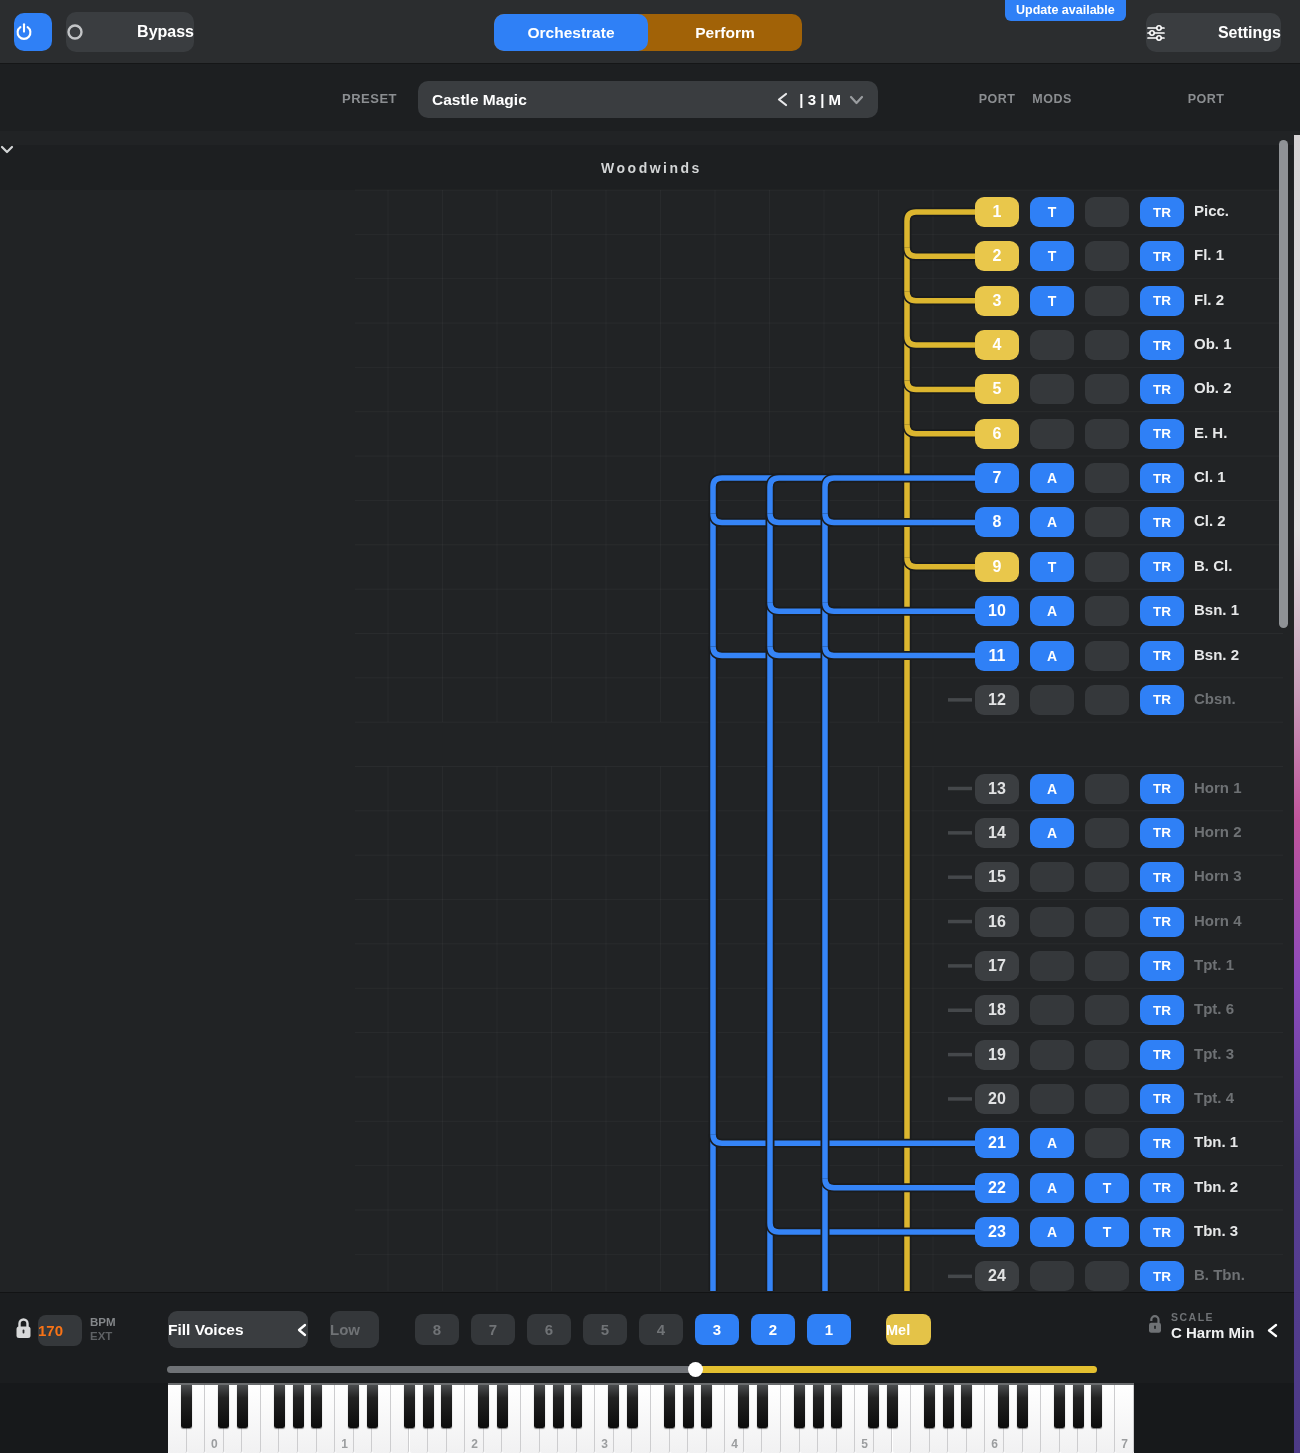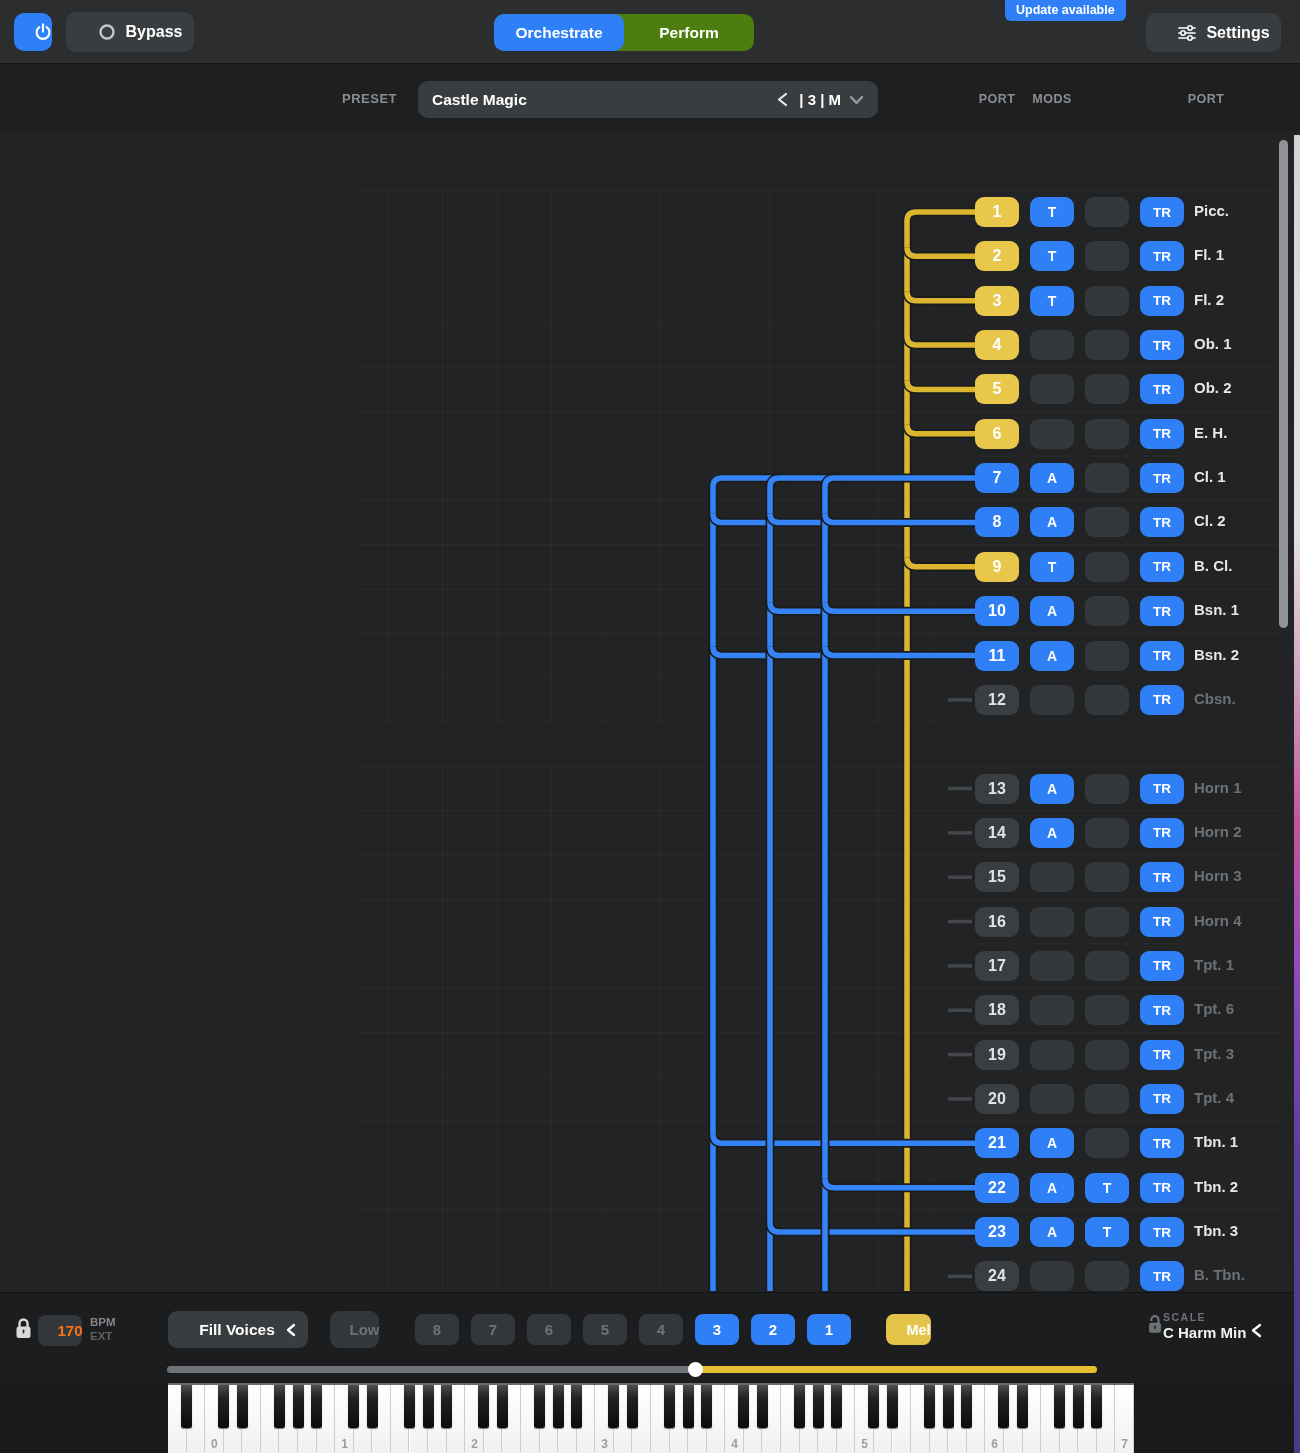--- a/index.html
+++ b/index.html
@@ -1,26 +1,26 @@
 <!DOCTYPE html>
 <html><head>
 <meta charset="utf-8">
 <style>
   * { margin:0; padding:0; box-sizing:border-box; }
   html,body { width:1300px; height:1453px; background:#212325; font-family:"Liberation Sans", sans-serif; overflow:hidden; }
   body { position:relative; }
   .abs { position:absolute; }
-  .flexc { display:flex; align-items:center; justify-content:center;padding-left:20px; }
+  .flexc { display:flex; align-items:center; justify-content:space-between; }
 
   
   #topbar { left:0; top:0; width:1300px; height:64px; background:#2b2d2f; border-bottom:1px solid #151617; }
   .btn-dark { background:#3a3d40; border-radius:10px; color:#fff; font-weight:700; }
   #power-btn { left:14px; top:13px; width:38px; height:38px; background:#2f80f6; border-radius:10px; }
   #bypass-btn { left:66px; top:12px; width:128px; height:40px; gap:10px; font-size:16px; }
-  #mode-tabs { left:494px; top:14px; width:260px; height:37px; background:#4d7c0f; border-radius:10px; display:flex; }
+  #mode-tabs { left:494px; top:14px; width:308px; height:37px; background:#a16207; border-radius:10px; display:flex; }
   .mode-tab { flex:1; font-weight:700; font-size:15.5px; color:#fff; border-radius:10px; display:flex; align-items:center; justify-content:center; }
   .mode-tab.active { background:#2f80f6; }
   #update-badge { left:1005px; top:0; background:#2f80f6; color:#fff; font-size:12.5px; font-weight:700; padding:3px 11px 4px; border-radius:0 0 6px 6px; }
   #settings-btn { left:1146px; top:13px; width:135px; height:39px; gap:9px; font-size:16px; }
 
   
   #presetrow { left:0; top:64px; width:1300px; height:67px; background:#1d1f21; }
   #preset-label { left:342px; top:27px; width:56px; color:#8b8e91; font-weight:700; font-size:13px; letter-spacing:.5px; }
   #preset-box { left:418px; top:17px; width:460px; height:37px; background:#3a3d40; border-radius:10px; display:flex; align-items:center; }
   #preset-name { margin-left:14px; color:#fff; font-weight:700; font-size:15.5px; flex:1; }
@@ -52,21 +52,21 @@
   #bottombar { left:0; top:1292px; width:1300px; height:91px; background:#1b1d1f; border-top:1px solid #121314; z-index:6; }
   #bpm-box { left:38px; top:22px; width:44px; height:31px; background:#35383b; border-radius:8px; font-size:15px; color:#f97316; font-weight:700; }
   #bpm-labels { left:90px; top:22px; font-size:11.5px; font-weight:700; line-height:14px; }
   #bpm-label { color:#84878a; } #ext-label { color:#5e6164; }
   #fill-voices-btn { left:168px; top:18px; width:140px; height:37px; gap:10px; font-size:15.5px; border-radius:9px; }
   #low-btn { left:330px; top:18px; width:49px; height:37px; background:#34373a; color:#6f7275; font-weight:700; font-size:15px; border-radius:9px; }
   .vbtn { position:absolute; top:21px; width:44px; height:31px; border-radius:8px; display:flex; align-items:center; justify-content:center; font-weight:700; font-size:15px; }
   .vbtn.dim { background:#34373a; color:#707376; }
   .vbtn.on { background:#2f80f6; color:#fff; }
   #mel-btn { left:886px; top:21px; width:45px; height:31px; background:#e4c348; color:#fff; font-weight:700; font-size:14.5px; border-radius:8px; }
-  #scale-group { left:1146px; top:18px; display:flex; gap:0; align-items:flex-start; }
+  #scale-group { left:1146px; top:18px; display:flex; gap:8px; align-items:flex-start; }
   #scale-label { color:#6f7275; font-weight:700; font-size:10.5px; letter-spacing:1.5px; }
   #scale-value { color:#f0f1f2; font-weight:700; font-size:15px; margin-top:1px; }
   #range-track { left:167px; top:73px; width:525px; height:7px; background:#6f7276; border-radius:4px 0 0 4px; }
   #range-fill { left:697px; top:73px; width:400px; height:7px; background:#e4c030; border-radius:0 4px 4px 0; }
   #range-handle { left:688px; top:69px; width:15px; height:15px; background:#fff; border-radius:50%; }
 
   
   #kbzone { left:0; top:1383px; width:1300px; height:70px; background:#17191b; z-index:6; }
   #kb { position:absolute; left:168px; top:0; width:966px; height:70px; border-top:2px solid #6a6c6e; background:#fff; }
   .wkey { position:absolute; top:0; height:68px; background:linear-gradient(180deg,#ffffff,#f1f1f2); border-right:1px solid #cdcdcf; border-radius:0 0 2px 2px; }
@@ -235,20 +235,28 @@
         <path d="M 825 1178.65 Q 825 1187.65 834 1187.65 L 978 1187.65" fill="none" stroke="#3584f7" stroke-width="5.5"></path>
         <path d="M 825 513.45 Q 825 522.45 834 522.45 L 841 522.45" fill="none" stroke="#1a1c1e" stroke-width="9"></path>
         <path d="M 825 513.45 Q 825 522.45 834 522.45 L 841 522.45" fill="none" stroke="#3584f7" stroke-width="5.5"></path>
         <path d="M 825 602.1500000000001 Q 825 611.1500000000001 834 611.1500000000001 L 841 611.1500000000001" fill="none" stroke="#1a1c1e" stroke-width="9"></path>
         <path d="M 825 602.1500000000001 Q 825 611.1500000000001 834 611.1500000000001 L 841 611.1500000000001" fill="none" stroke="#3584f7" stroke-width="5.5"></path>
         <path d="M 825 646.5 Q 825 655.5 834 655.5 L 841 655.5" fill="none" stroke="#1a1c1e" stroke-width="9"></path>
         <path d="M 825 646.5 Q 825 655.5 834 655.5 L 841 655.5" fill="none" stroke="#3584f7" stroke-width="5.5"></path>
       </svg>
     </div>
 
+  <div id="band-woodwinds" class="band">
+    <span class="icon">
+      <svg width="14" height="9" viewBox="0 0 14 9">
+          <polyline points="2,2 7,7 12,2" fill="none" stroke="#d3d5d6" stroke-width="2.2" stroke-linecap="round" stroke-linejoin="round"></polyline>
+        </svg>
+    </span>
+    <span>Woodwinds</span>
+  </div>
 
   <div id="rows">
       <div class="chrow" style="top: 66px;">
         <div class="badge p-mel" style="left:975px">1</div>
         <div class="badge p-voice" style="left:1030px;font-size:14px">T</div>
         <div class="badge p-slot" style="left:1085px"></div>
         <div class="badge p-voice" style="left:1140px;font-size:13.5px">TR</div>
         <span class="ch-name">Picc.</span>
       </div>
       <div class="chrow" style="top: 110.35px;">

